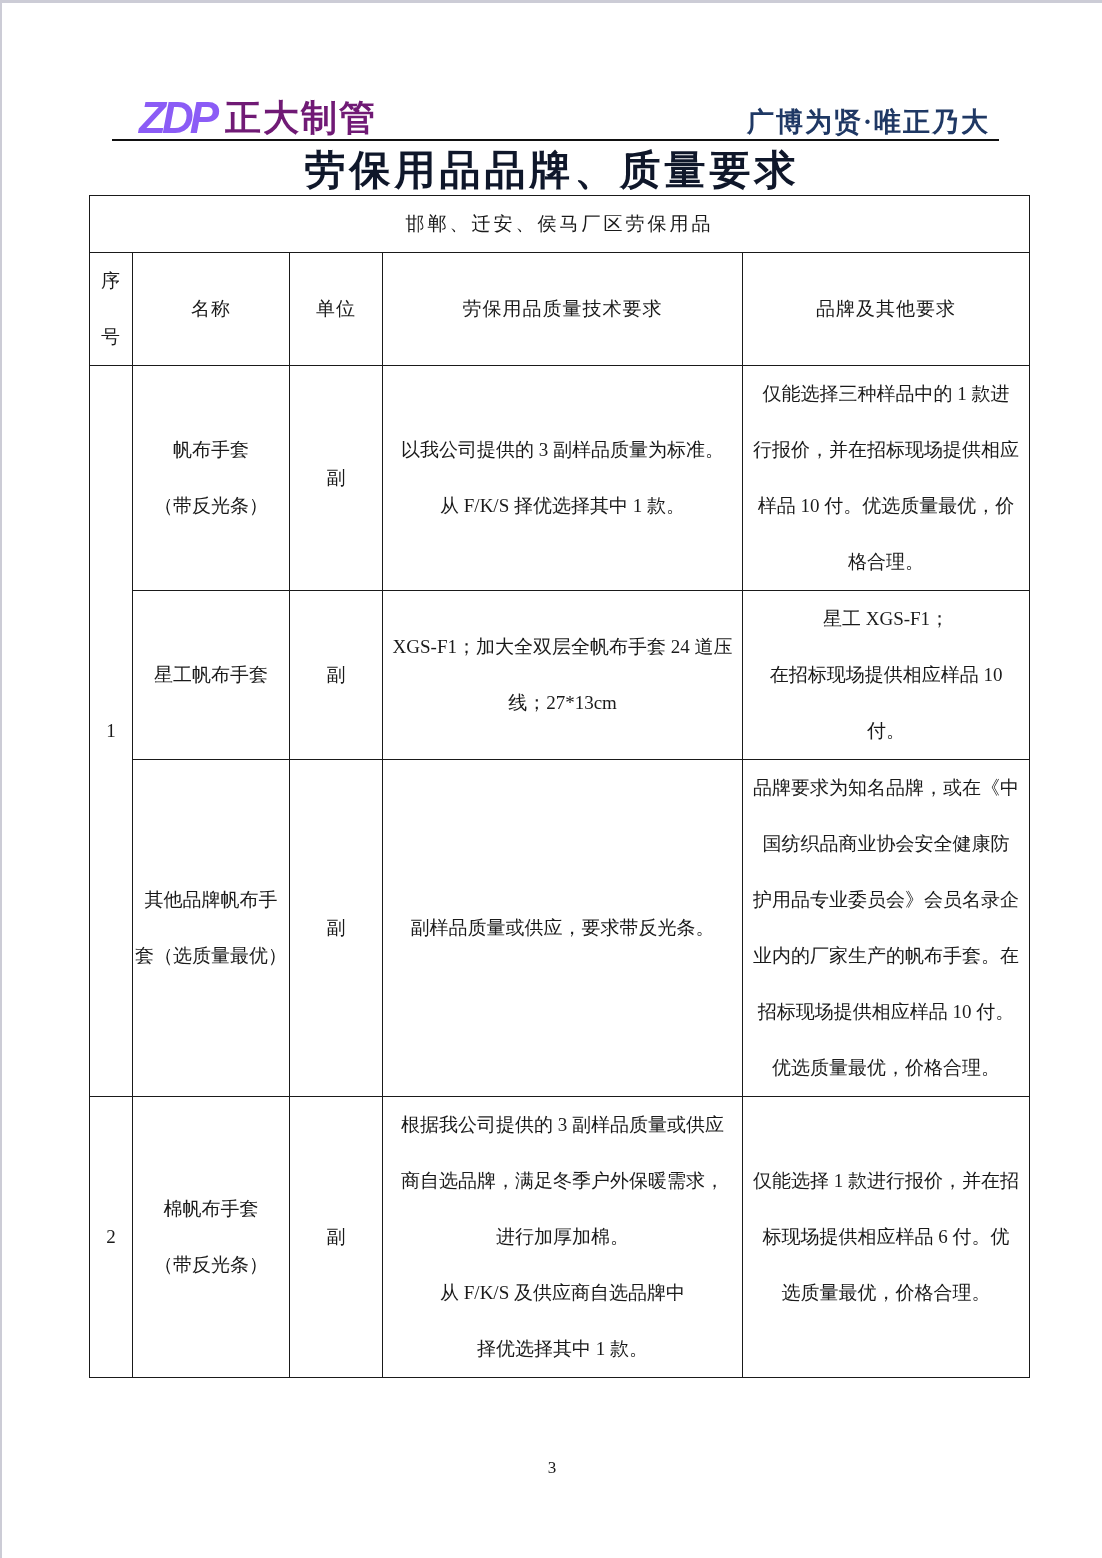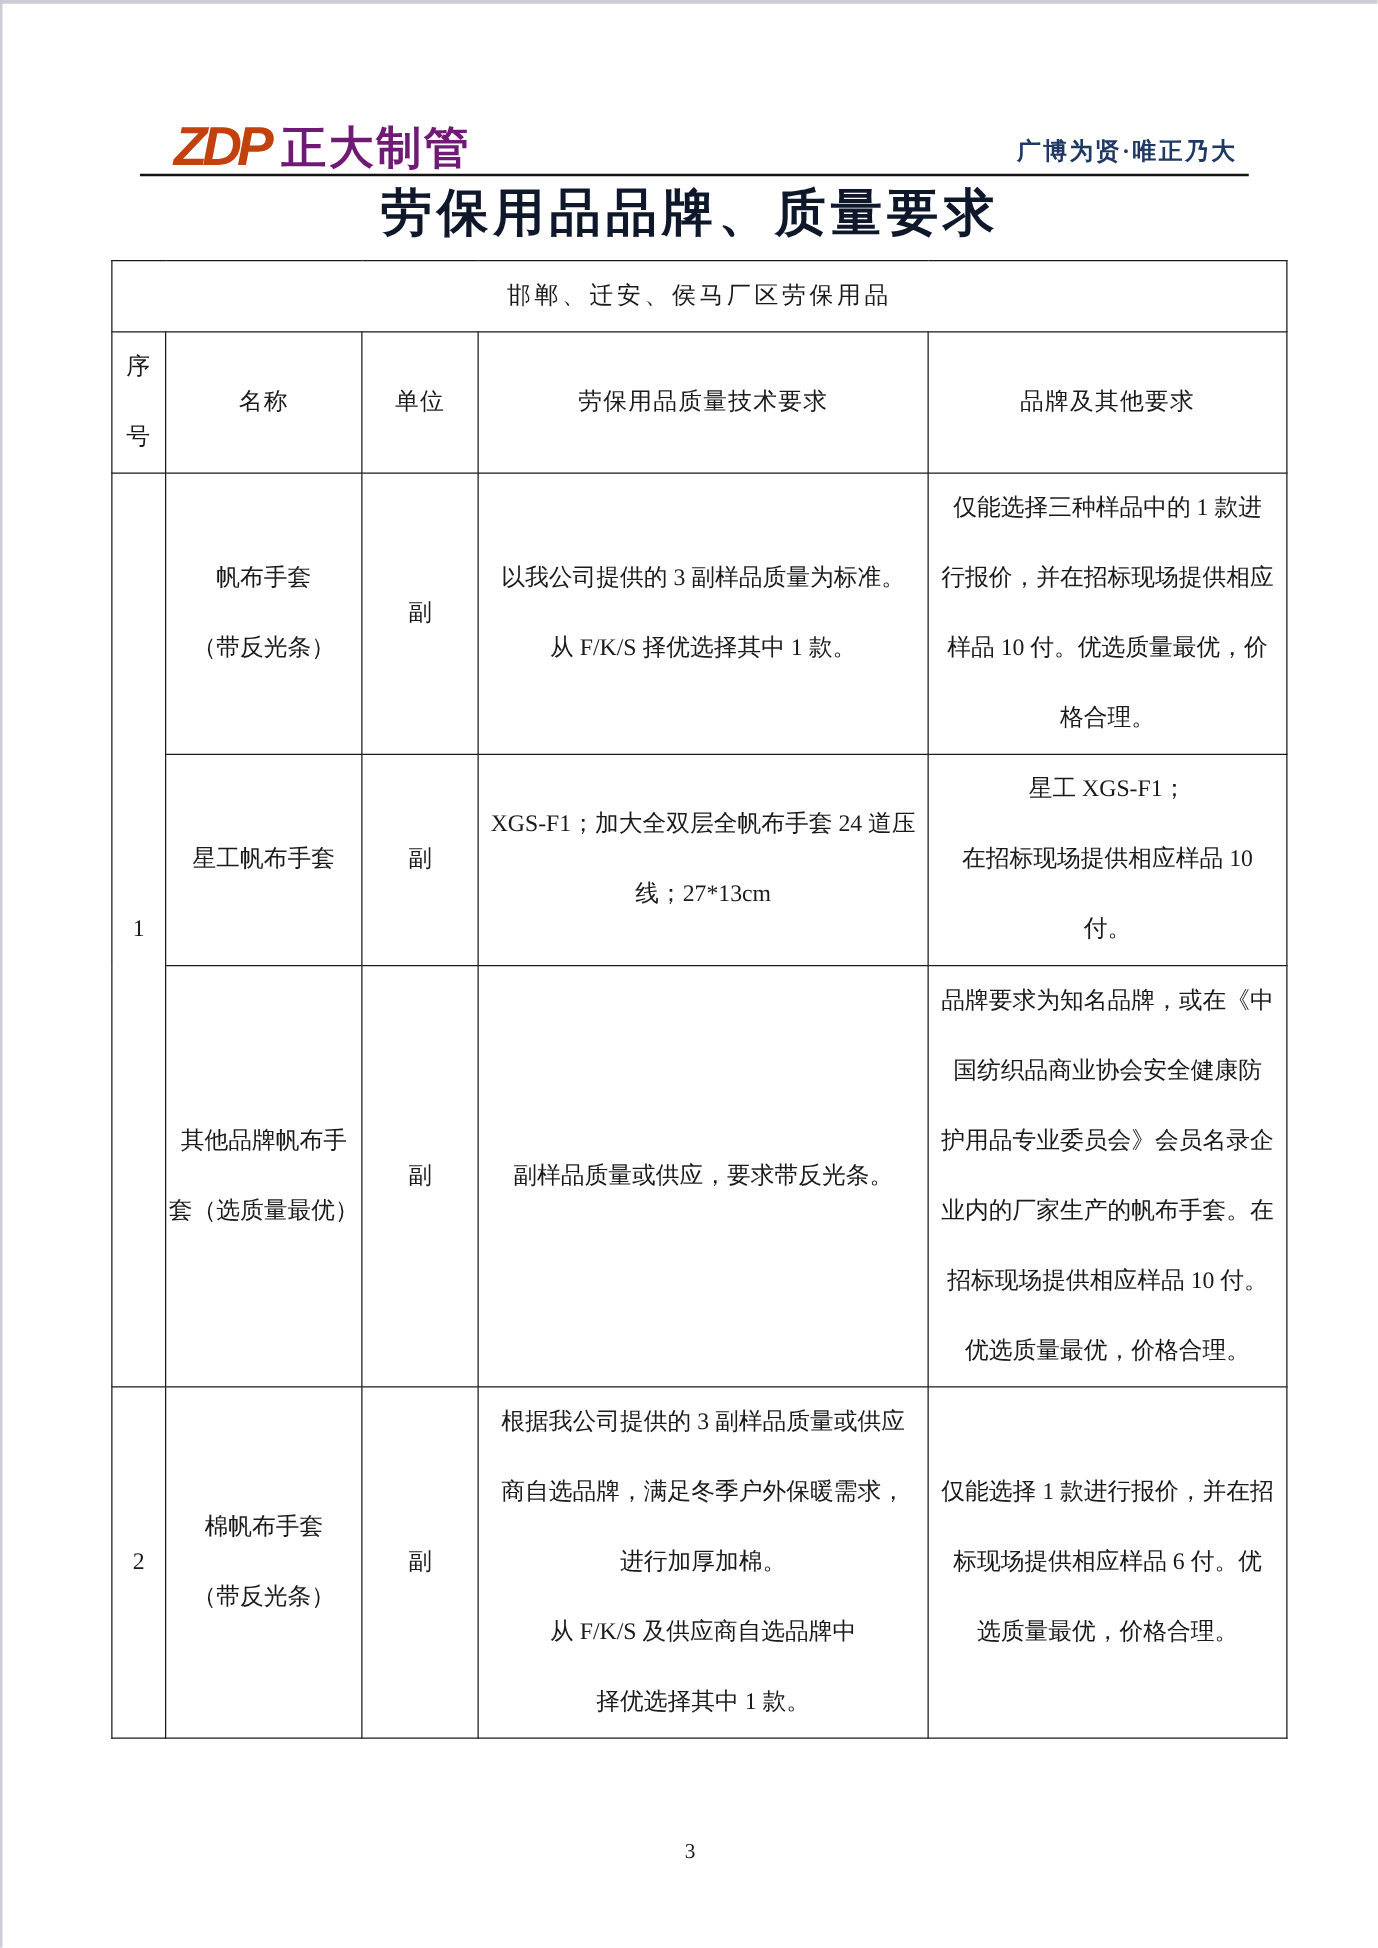--- a/index.html
+++ b/index.html
@@ -28,34 +28,34 @@
     gap: 10px;
     white-space: nowrap;
   }
   .logo-zdp {
     font-family: "Liberation Sans", "DejaVu Sans", sans-serif;
     font-weight: 900;
     font-style: italic;
     font-size: 44px;
     line-height: 38px;
     letter-spacing: -4px;
-    color: #c2410c;
+    color: #8b5cf6;
   }
   .logo-cn {
     font-family: "Liberation Sans", "DejaVu Sans", sans-serif;
     font-weight: 700;
     font-size: 36px;
     line-height: 38px;
     letter-spacing: 2px;
     color: #701a75;
   }
   .slogan {
     font-family: "Liberation Serif", "DejaVu Serif", serif;
     font-weight: 700;
-    font-size: 19px;
+    font-size: 27px;
     line-height: 30px;
     letter-spacing: 2px;
     color: #1f3864;
     white-space: nowrap;
   }
   .rule {
     margin: 2px 103px 0 110px;
     border-top: 2px solid #111111;
     height: 0;
   }
@@ -67,21 +67,21 @@
     line-height: 50px;
     letter-spacing: 4px;
     color: #0f172a;
     white-space: nowrap;
   }
   table.main {
     border-collapse: collapse;
     table-layout: fixed;
     width: 940px;
     margin-left: 87px;
-    margin-top: 13px;
+    margin-top: 0;
     border-radius: 10px;
   }
   table.main td {
     border: 1.5px solid #1a1a1a;
     vertical-align: middle;
     text-align: center;
     font-size: 19px;
     line-height: 56px;
     white-space: pre;
     overflow: hidden;

